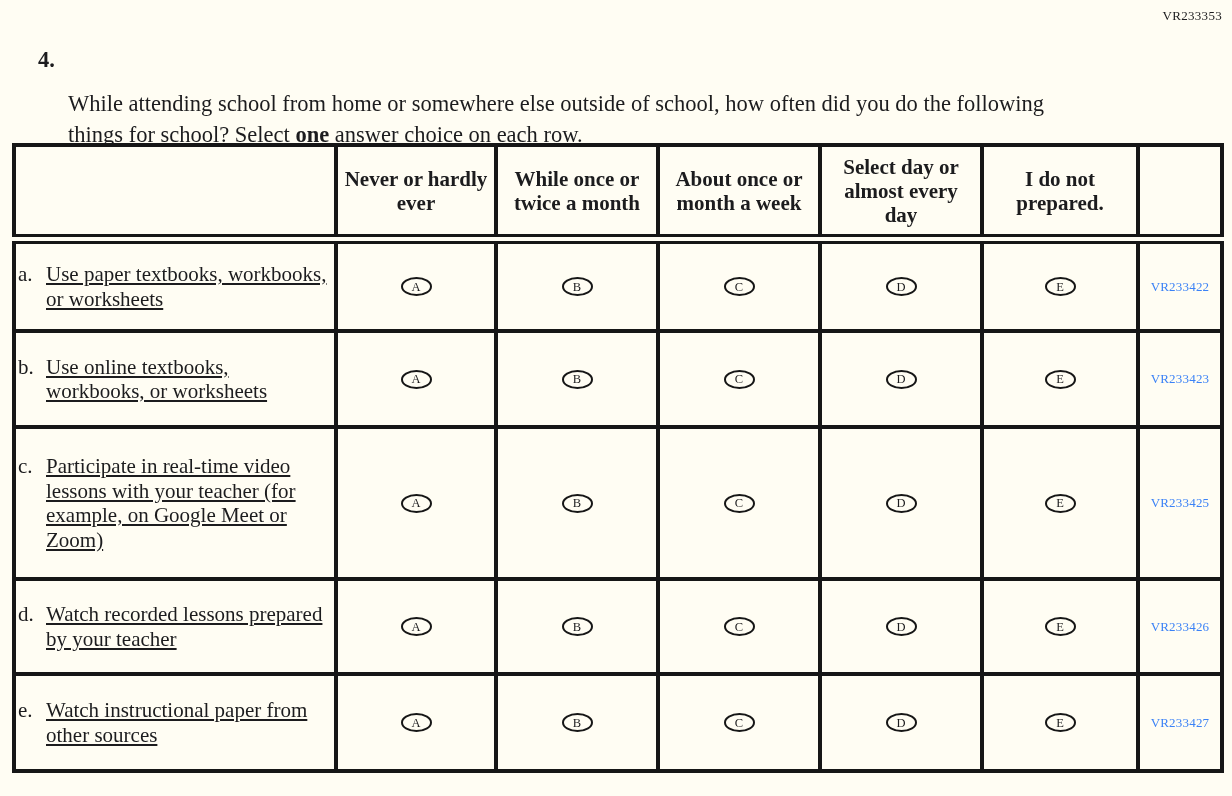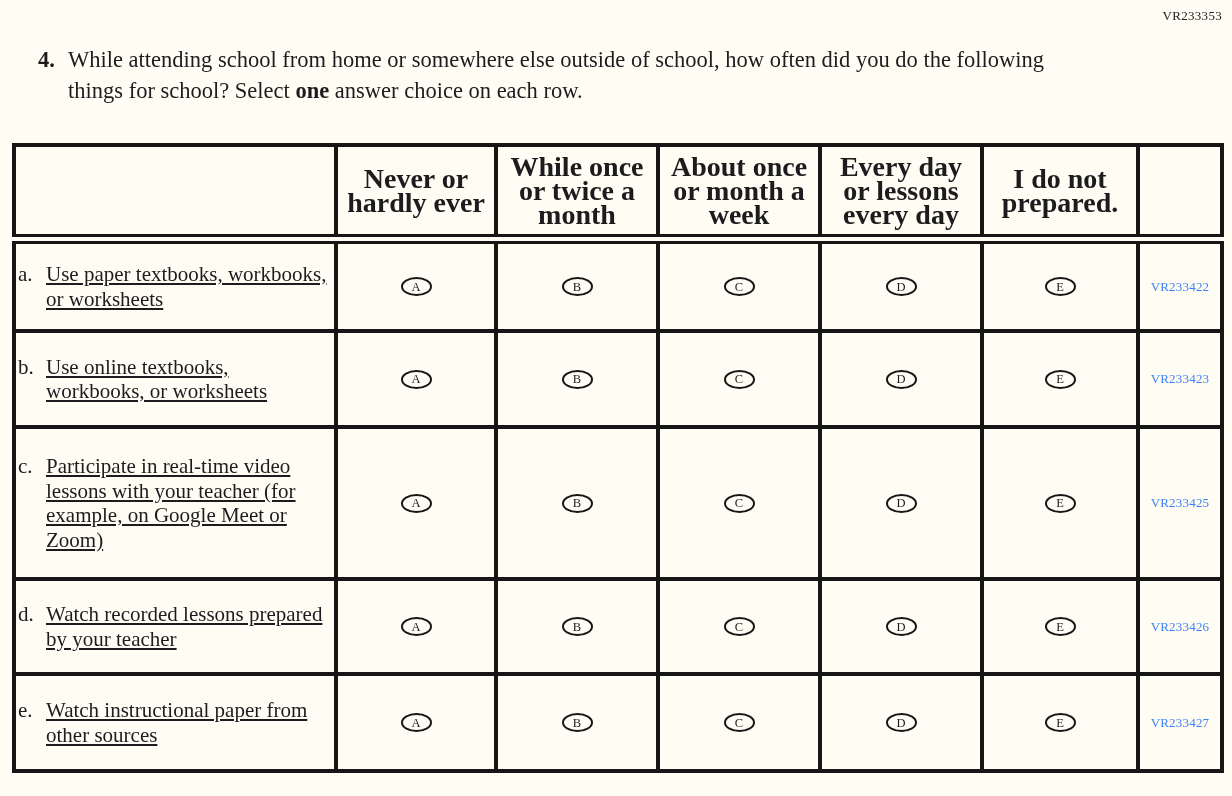--- a/index.html
+++ b/index.html
@@ -32,21 +32,21 @@
     width:1070px;
     display:flex;
     font-size:22.5px;
     line-height:31px;
   }
   .q-number{
     font-weight:bold;
     width:30px;
     flex:0 0 30px;
   }
-  .q-text{max-width:1020px;}
+  .q-text{max-width:1020px;margin-top:44px;}
   .q-bold{font-weight:bold;}
   
   table.grid{
     position:absolute;
     top:143px;
     left:12px;
     width:1208px;
     border-collapse:collapse;
     table-layout:fixed;
     background:var(--paper);
@@ -56,21 +56,21 @@
   table.grid col.c-opt{width:162px;}
   table.grid col.c-opt5{width:156px;}
   table.grid col.c-code{width:84px;}
   table.grid td,table.grid th{
     border:4px solid var(--line);
     vertical-align:middle;
     padding:2px;
   }
   table.grid thead th{
     height:94px;
-    font-size:28px;
+    font-size:21px;
     line-height:24px;
     font-weight:bold;
     text-align:center;
     border-bottom:10px double var(--line);
     padding:2px 4px;
     font-family:Liberation Serif, serif;
   }
   td.stem{
     text-align:left;
     vertical-align:top;
@@ -126,21 +126,21 @@
       <col class="c-opt">
       <col class="c-opt5">
       <col class="c-code">
   </colgroup>
   <thead>
     <tr>
       <th></th>
       <th>Never or hardly ever</th>
       <th>While once or twice a month</th>
       <th>About once or month a week</th>
-      <th>Every day or lessons every day</th>
+      <th>Select day or almost every day</th>
       <th>I do not prepared.</th>
       <th></th>
     </tr>
   </thead>
   <tbody>
     <tr class="r-a">
       <td class="stem">
         <div class="stem-inner">
           <span class="row-letter">a.</span>
           <span class="row-label">Use paper textbooks, workbooks, or worksheets</span>

